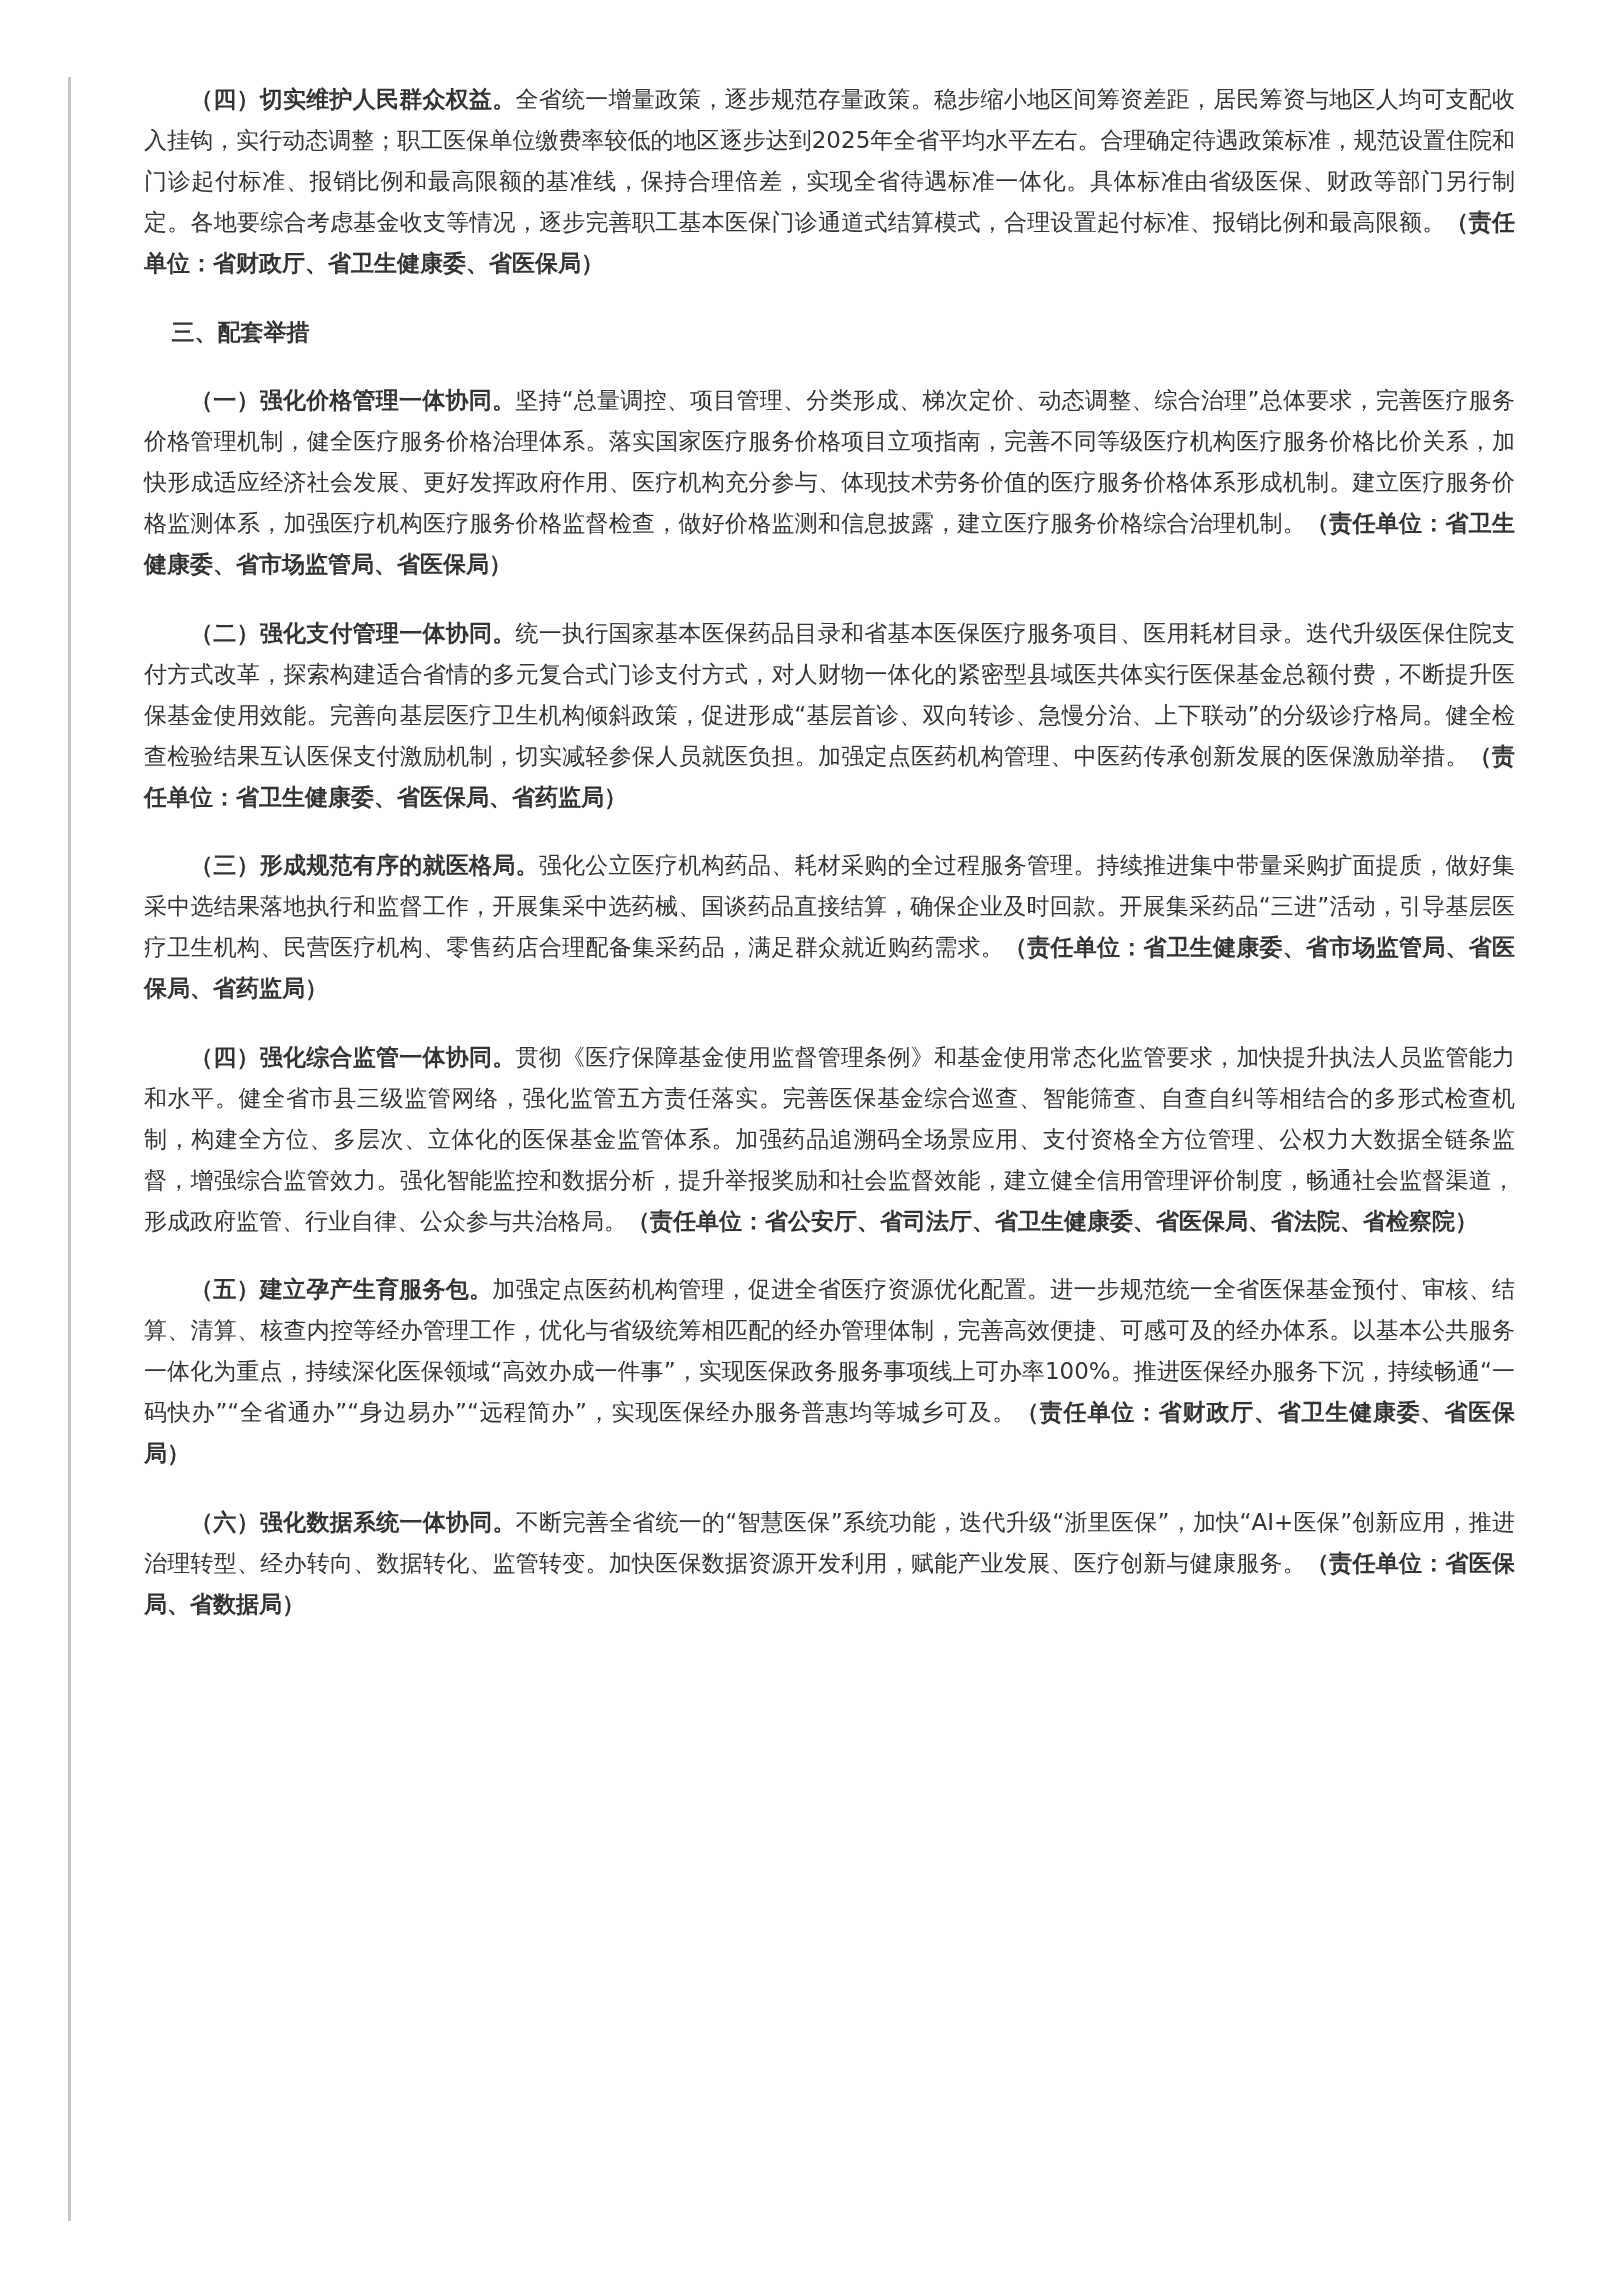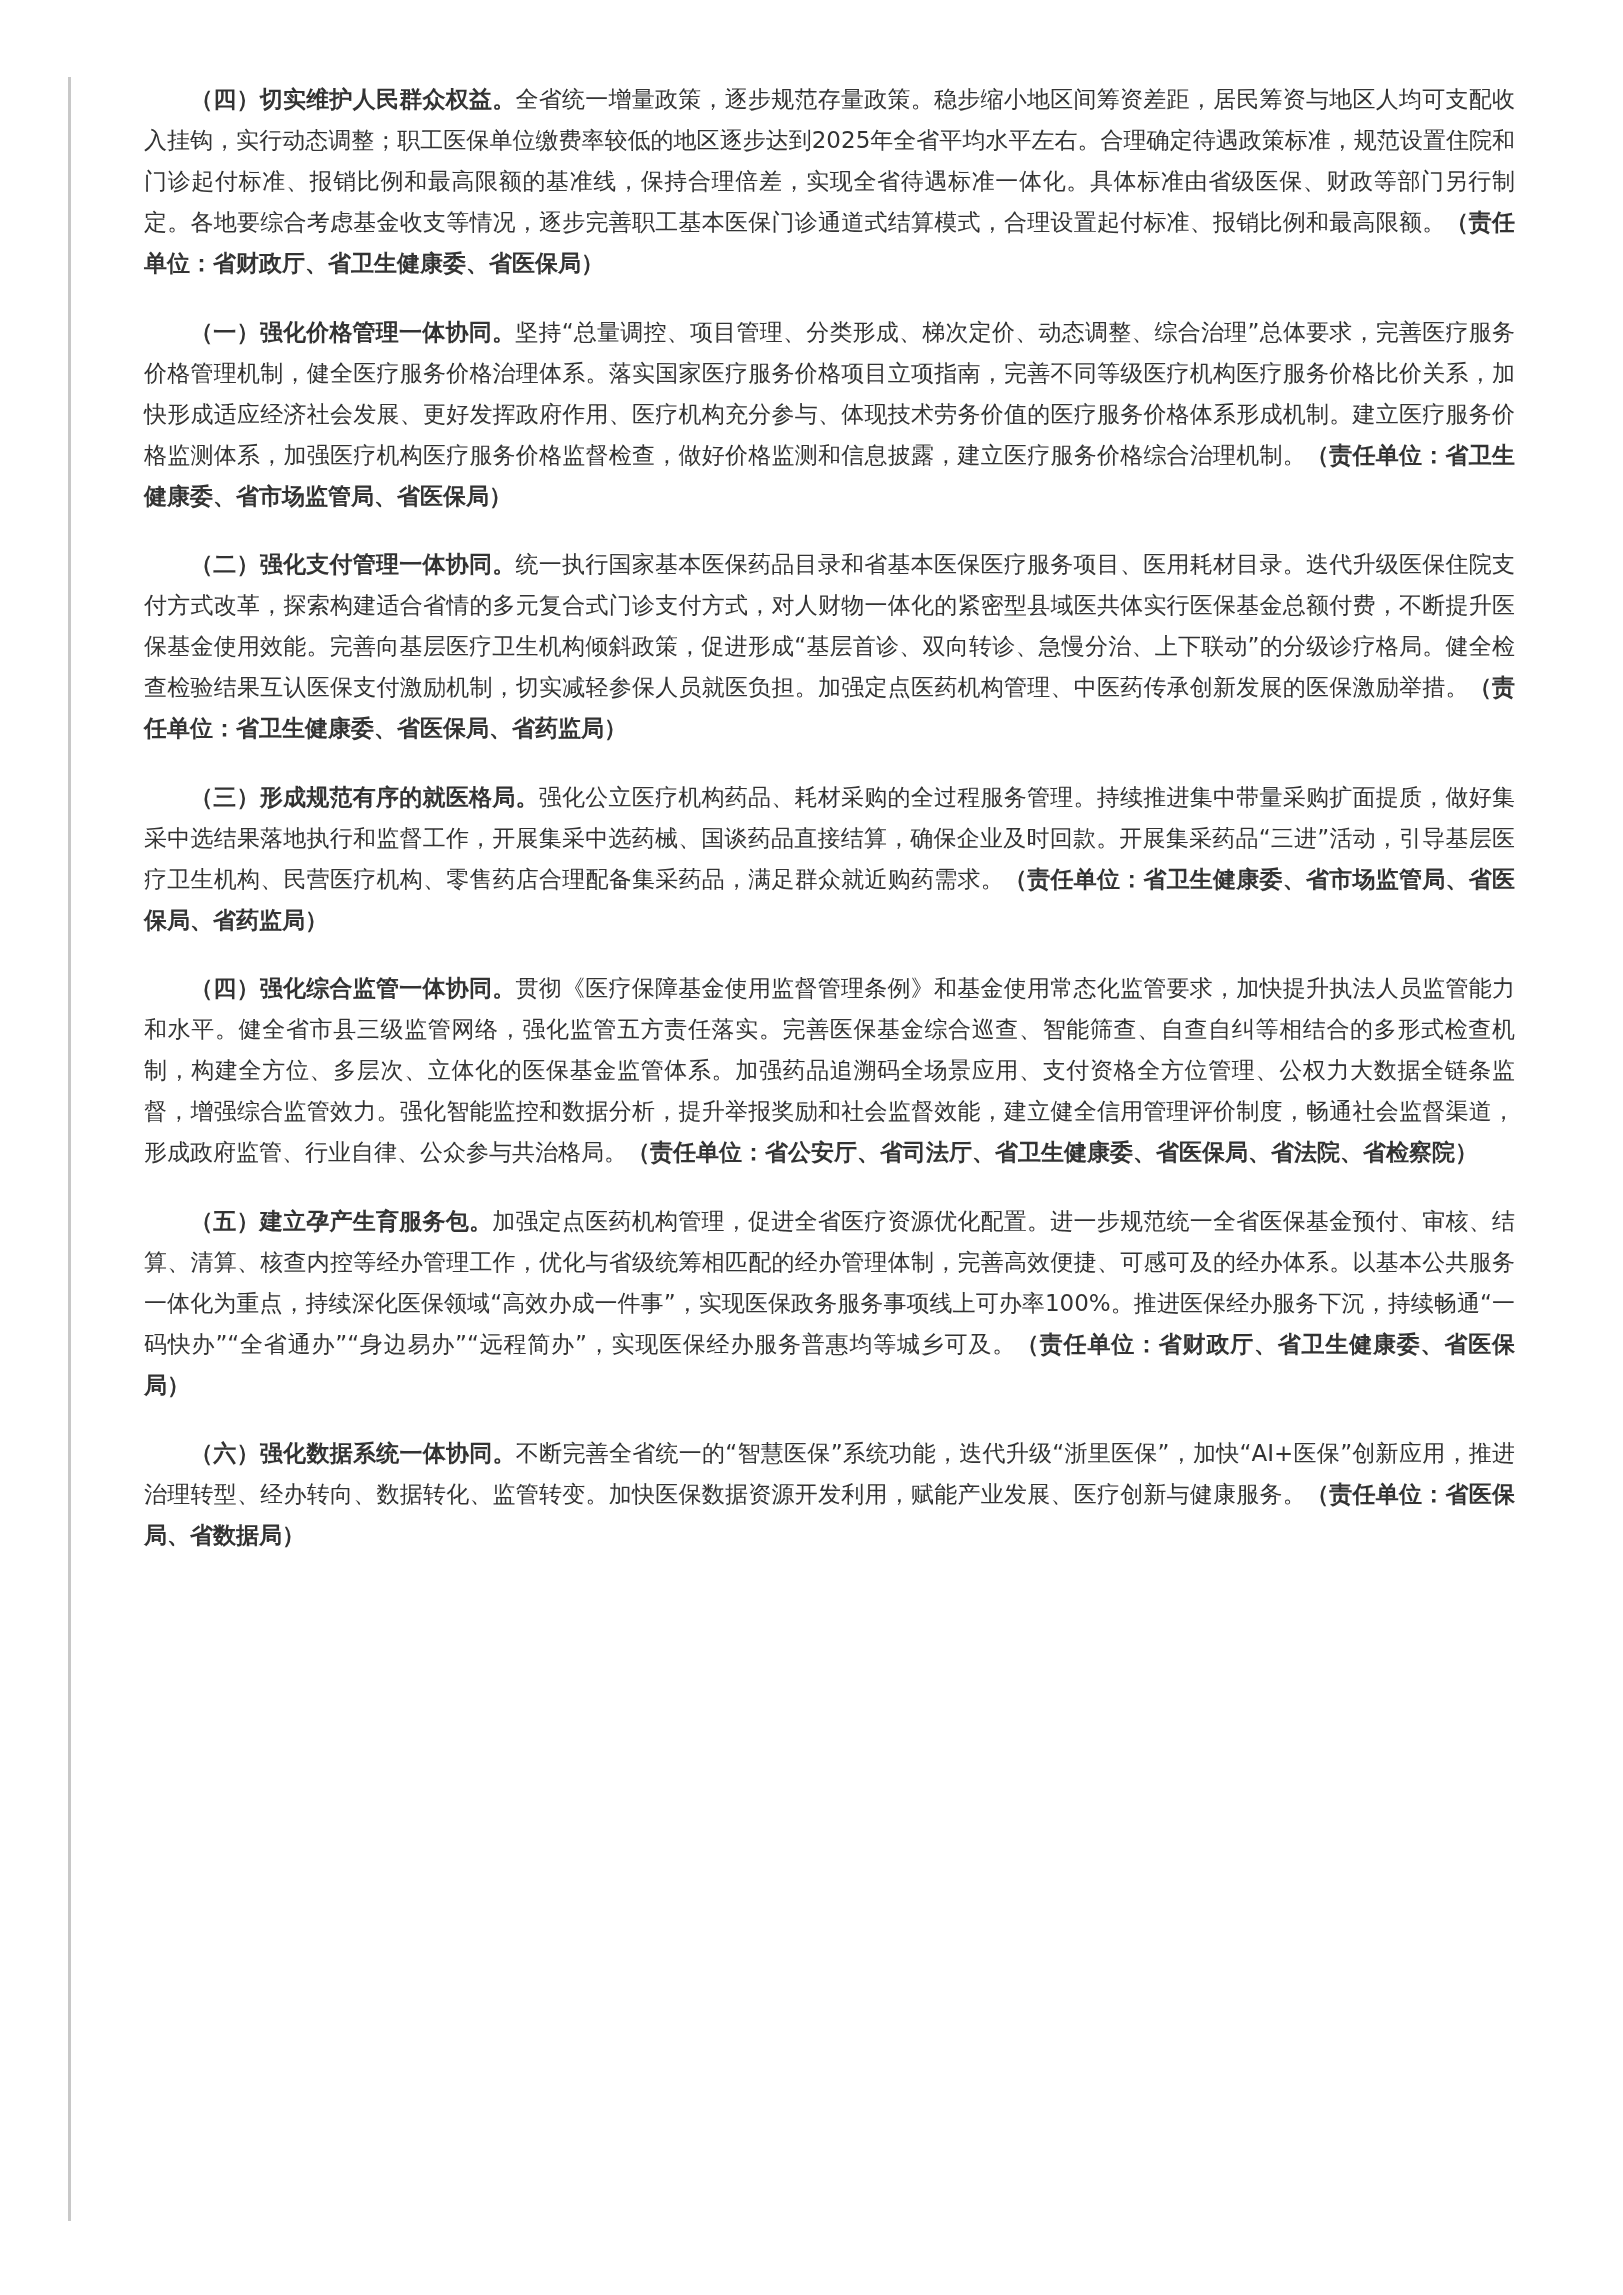--- a/index.html
+++ b/index.html
@@ -53,20 +53,21 @@
 <div class="left-rule"></div>
 
 <div class="content">
 
 
 
   <p class="para indent"><span class="title">（四）切实维护人民群众权益。</span><span>全省统一增量政策，逐步规范存量政策。稳步缩小地区间筹资差距，居民筹资与地区人均可支配收入挂钩，实行动态调整；职工医保单位缴费率较低的地区逐步达到2025年全省平均水平左右。合理确定待遇政策标准，规范设置住院和门诊起付标准、报销比例和最高限额的基准线，保持合理倍差，实现全省待遇标准一体化。具体标准由省级医保、财政等部门另行制定。各地要综合考虑基金收支等情况，逐步完善职工基本医保门诊通道式结算模式，合理设置起付标准、报销比例和最高限额。</span><span class="resp">（责任单位：省财政厅、省卫生健康委、省医保局）</span></p>
 
 
 
+  <p class="heading">三、配套举措</p>
 
   <p class="para indent"><span class="title">（一）强化价格管理一体协同。</span><span>坚持“总量调控、项目管理、分类形成、梯次定价、动态调整、综合治理”总体要求，完善医疗服务价格管理机制，健全医疗服务价格治理体系。落实国家医疗服务价格项目立项指南，完善不同等级医疗机构医疗服务价格比价关系，加快形成适应经济社会发展、更好发挥政府作用、医疗机构充分参与、体现技术劳务价值的医疗服务价格体系形成机制。建立医疗服务价格监测体系，加强医疗机构医疗服务价格监督检查，做好价格监测和信息披露，建立医疗服务价格综合治理机制。</span><span class="resp">（责任单位：省卫生健康委、省市场监管局、省医保局）</span></p>
 
   <p class="para indent"><span class="title">（二）强化支付管理一体协同。</span><span>统一执行国家基本医保药品目录和省基本医保医疗服务项目、医用耗材目录。迭代升级医保住院支付方式改革，探索构建适合省情的多元复合式门诊支付方式，对人财物一体化的紧密型县域医共体实行医保基金总额付费，不断提升医保基金使用效能。完善向基层医疗卫生机构倾斜政策，促进形成“基层首诊、双向转诊、急慢分治、上下联动”的分级诊疗格局。健全检查检验结果互认医保支付激励机制，切实减轻参保人员就医负担。加强定点医药机构管理、中医药传承创新发展的医保激励举措。</span><span class="resp">（责任单位：省卫生健康委、省医保局、省药监局）</span></p>
 
   <p class="para indent"><span class="title">（三）形成规范有序的就医格局。</span><span>强化公立医疗机构药品、耗材采购的全过程服务管理。持续推进集中带量采购扩面提质，做好集采中选结果落地执行和监督工作，开展集采中选药械、国谈药品直接结算，确保企业及时回款。开展集采药品“三进”活动，引导基层医疗卫生机构、民营医疗机构、零售药店合理配备集采药品，满足群众就近购药需求。</span><span class="resp">（责任单位：省卫生健康委、省市场监管局、省医保局、省药监局）</span></p>
 
   <p class="para indent"><span class="title">（四）强化综合监管一体协同。</span><span>贯彻《医疗保障基金使用监督管理条例》和基金使用常态化监管要求，加快提升执法人员监管能力和水平。健全省市县三级监管网络，强化监管五方责任落实。完善医保基金综合巡查、智能筛查、自查自纠等相结合的多形式检查机制，构建全方位、多层次、立体化的医保基金监管体系。加强药品追溯码全场景应用、支付资格全方位管理、公权力大数据全链条监督，增强综合监管效力。强化智能监控和数据分析，提升举报奖励和社会监督效能，建立健全信用管理评价制度，畅通社会监督渠道，形成政府监管、行业自律、公众参与共治格局。</span><span class="resp">（责任单位：省公安厅、省司法厅、省卫生健康委、省医保局、省法院、省检察院）</span></p>
 
   <p class="para indent"><span class="title">（五）建立孕产生育服务包。</span><span>加强定点医药机构管理，促进全省医疗资源优化配置。进一步规范统一全省医保基金预付、审核、结算、清算、核查内控等经办管理工作，优化与省级统筹相匹配的经办管理体制，完善高效便捷、可感可及的经办体系。以基本公共服务一体化为重点，持续深化医保领域“高效办成一件事”，实现医保政务服务事项线上可办率100%。推进医保经办服务下沉，持续畅通“一码快办”“全省通办”“身边易办”“远程简办”，实现医保经办服务普惠均等城乡可及。</span><span class="resp">（责任单位：省财政厅、省卫生健康委、省医保局）</span></p>

